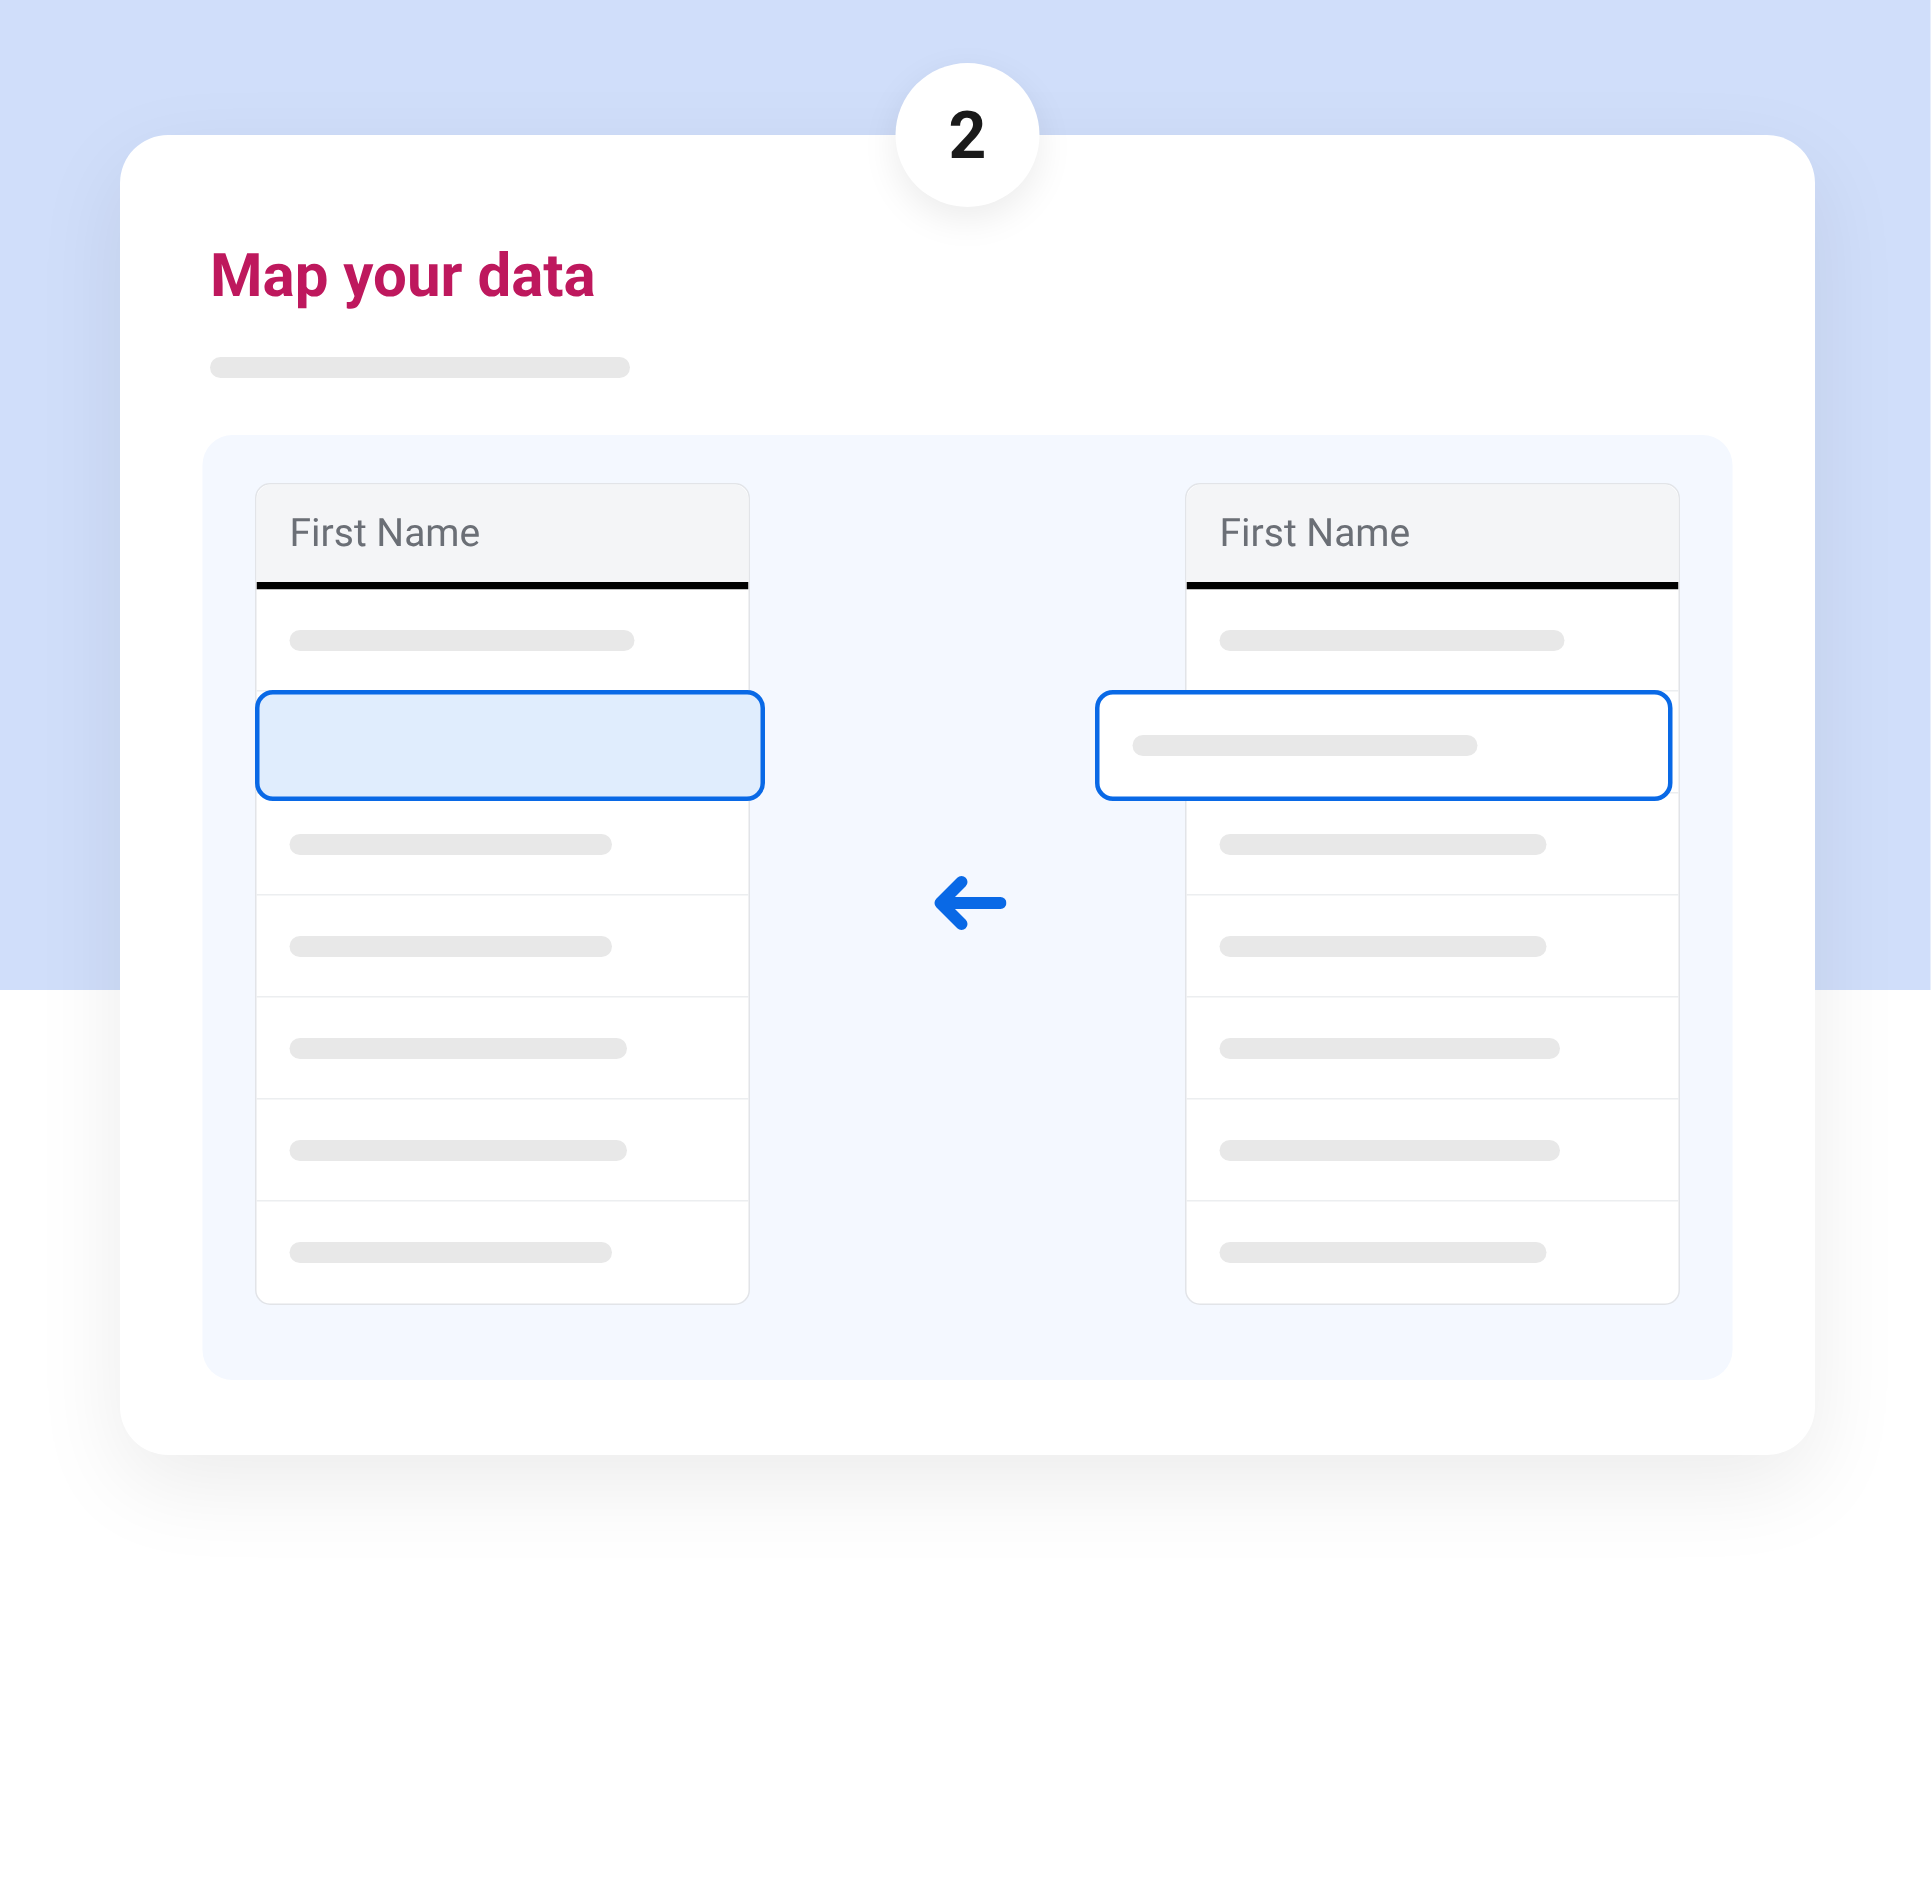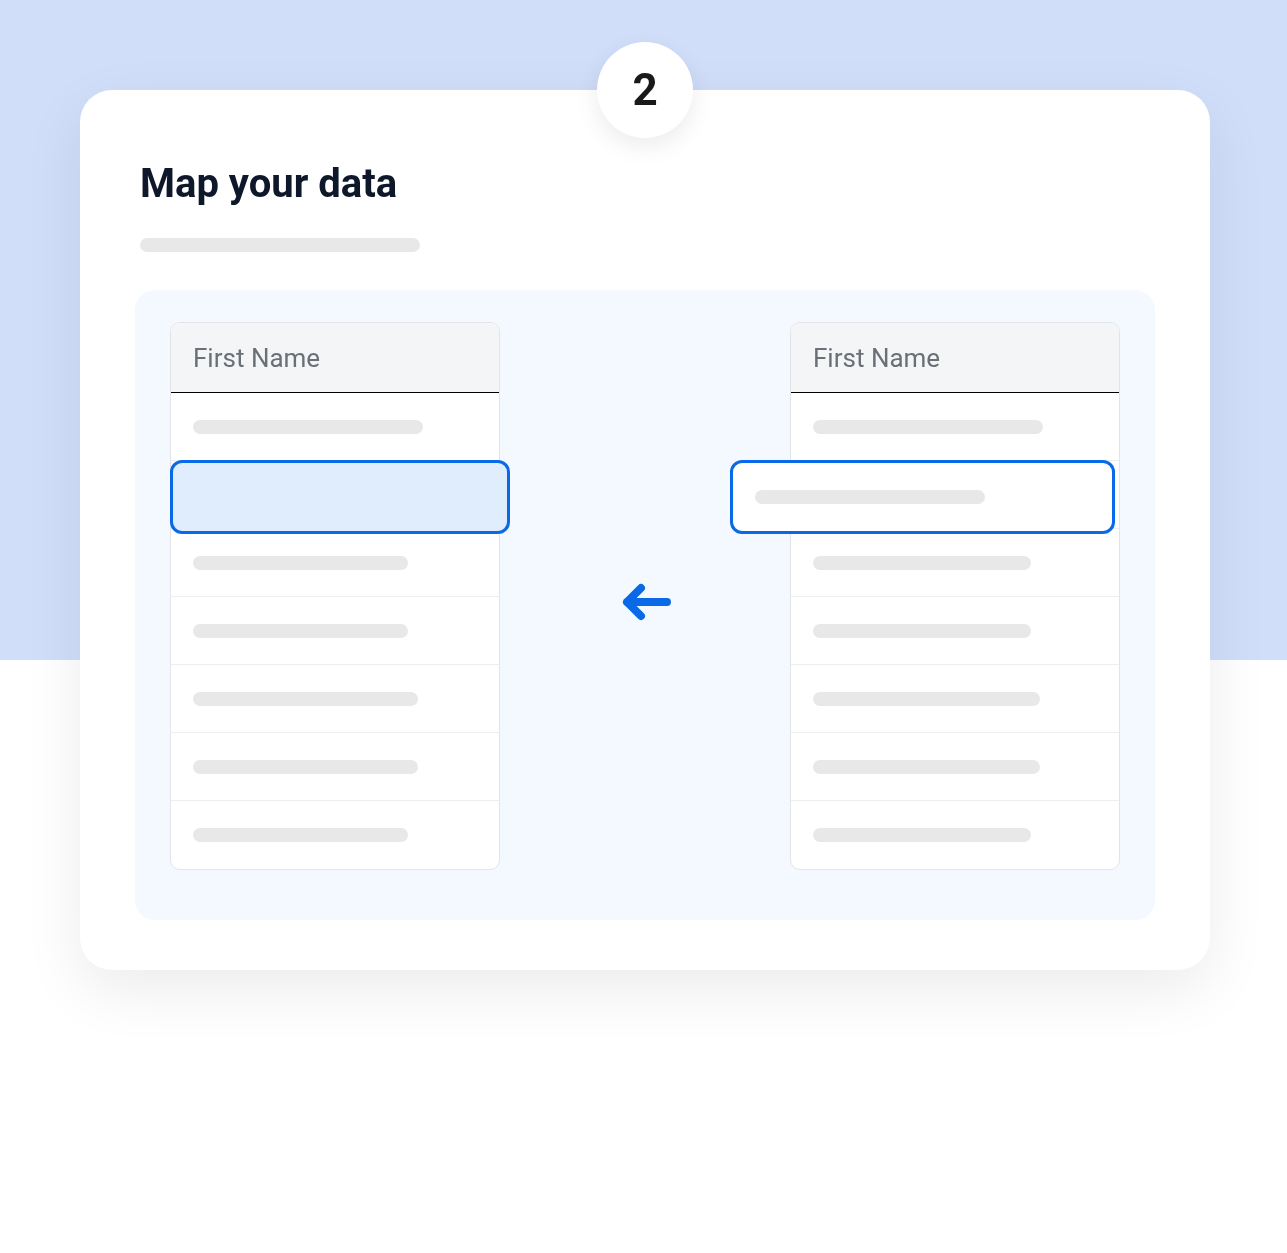--- a/index.html
+++ b/index.html
@@ -44,21 +44,21 @@
       font-weight: 700;
       color: #1a1a1a;
       box-shadow: 0 8px 24px rgba(0,0,0,0.08);
     }
     .card-title {
       position: absolute;
       top: 70px;
       left: 60px;
       font-size: 40px;
       font-weight: 700;
-      color: #0f172a;
+      color: #be185d;
     }
     .subtitle-bar {
       position: absolute;
       top: 148px;
       left: 60px;
       width: 280px;
       height: 14px;
       background: #e8e8e8;
       border-radius: 7px;
     }
@@ -79,21 +79,21 @@
       background: #fff;
       border: 1px solid #e2e4e8;
       border-radius: 10px;
       overflow: visible;
     }
     .column-left { left: 35px; }
     .column-right { right: 35px; }
     .column-header {
       height: 70px;
       background: #f4f5f7;
-      border-bottom: 1px solid #000000;
+      border-bottom: 5px solid #000000;
       border-radius: 10px 10px 0 0;
       display: flex;
       align-items: center;
       padding-left: 22px;
       font-size: 26px;
       color: #6b6f76;
       font-weight: 400;
     }
     .row {
       height: 68px;

